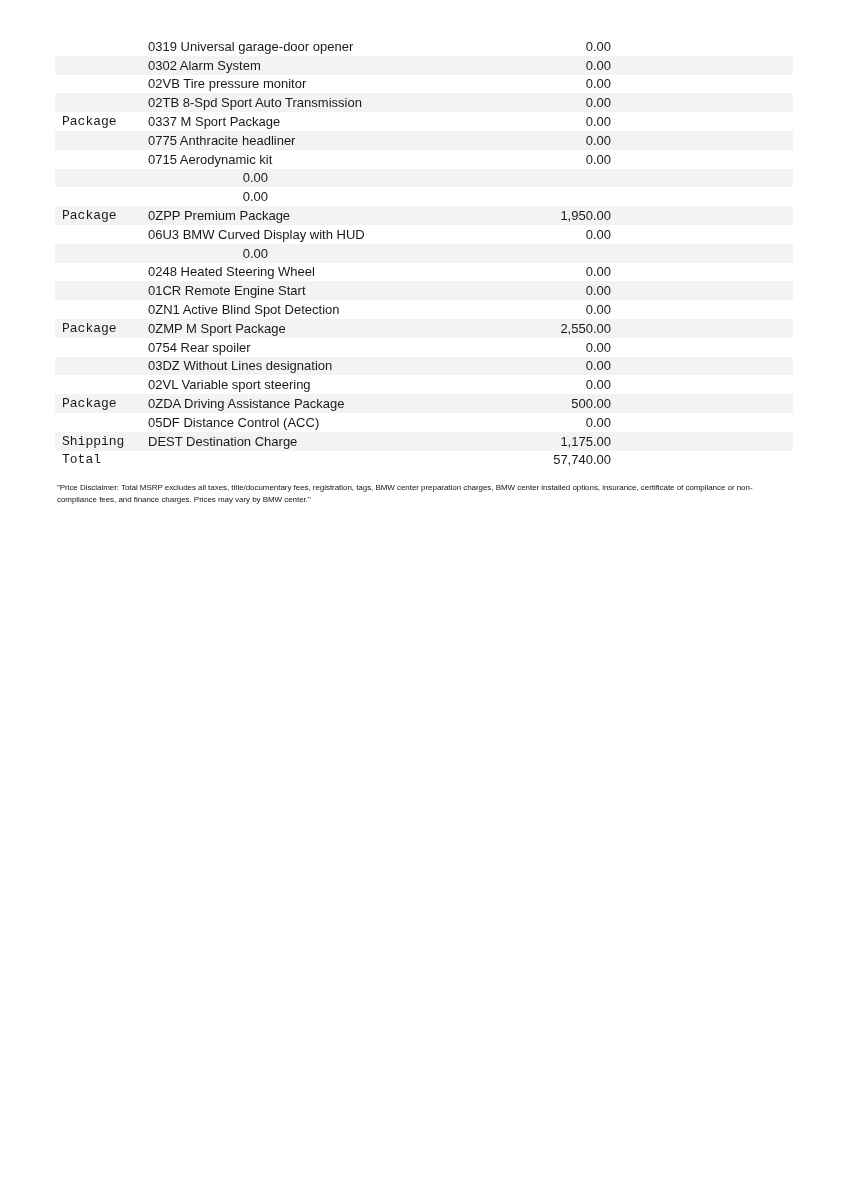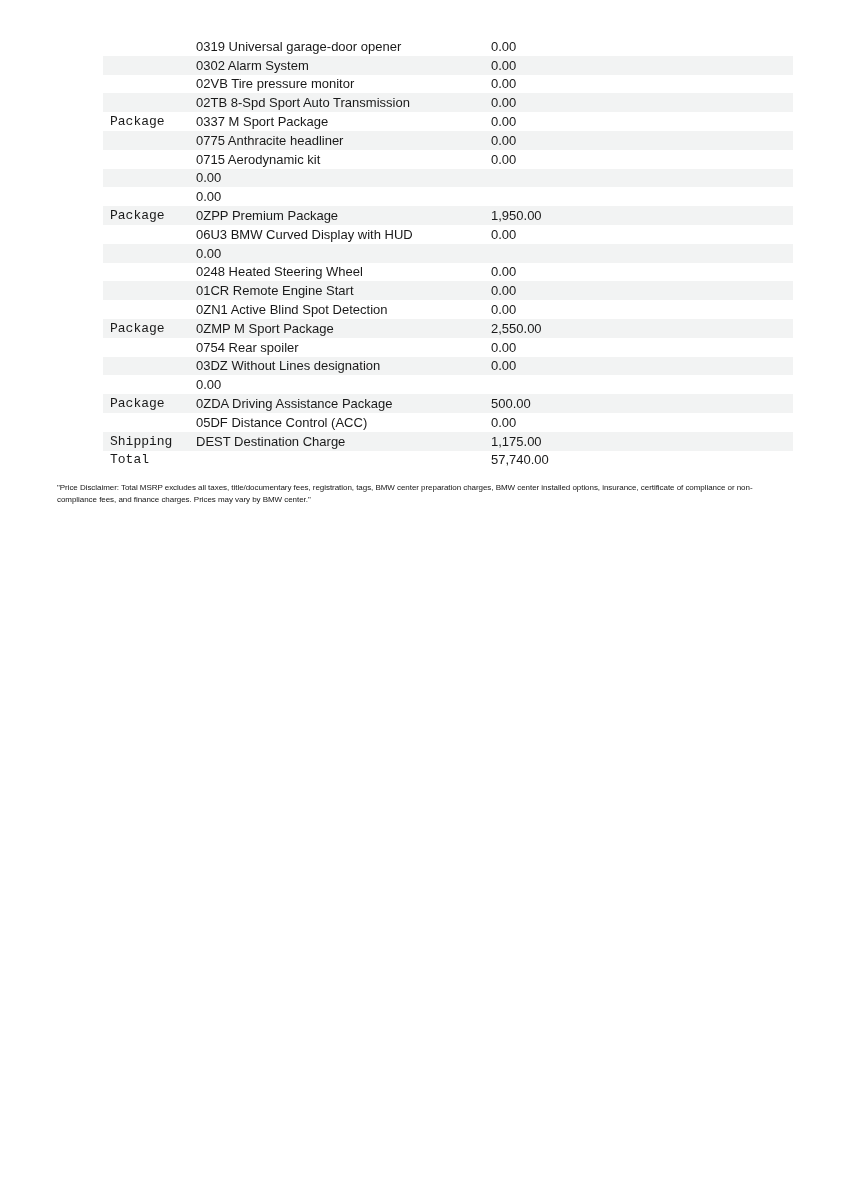--- a/index.html
+++ b/index.html
@@ -21,39 +21,39 @@
     top: 37px;
     width: 738px;
   }
   .row {
     display: flex;
     align-items: center;
     height: 18.8px;
     font-size: 13px;
     color: #1a1a1a;
     white-space: nowrap;
-    margin-left: 48px;
   }
   .row:nth-child(even) {
     background: #f2f3f3;
   }
   .cell { display: block; }
   .cat {
     width: 93px;
     padding-left: 7px;
     box-sizing: border-box;
     flex: 0 0 auto;
     font-family: Liberation Mono, monospace;
   }
   .name {
     flex: 1 1 auto;
     overflow: hidden;
   }
   .price {
     width: 120px;
+    text-align: right;
     flex: 0 0 auto;
   }
   .spacer {
     width: 182px;
     flex: 0 0 auto;
   }
   .disclaimer {
     position: absolute;
     left: 57px;
     top: 482px;
@@ -188,20 +188,21 @@
 
   <div class="row">
     <span class="cell cat"></span>
     <span class="cell name">03DZ Without Lines designation</span>
     <span class="cell price">0.00</span>
     <span class="cell spacer"></span>
   </div>
 
   <div class="row">
     <span class="cell cat"></span>
+    <span class="cell name">02VL Variable sport steering</span>
     <span class="cell price">0.00</span>
     <span class="cell spacer"></span>
   </div>
 
   <div class="row">
     <span class="cell cat">Package</span>
     <span class="cell name">0ZDA Driving Assistance Package</span>
     <span class="cell price">500.00</span>
     <span class="cell spacer"></span>
   </div>

